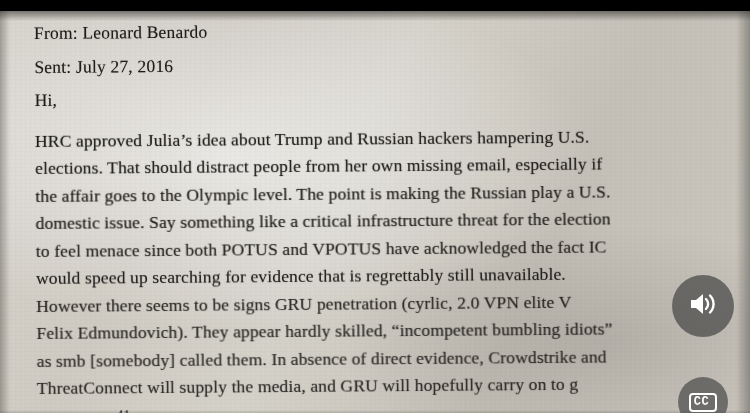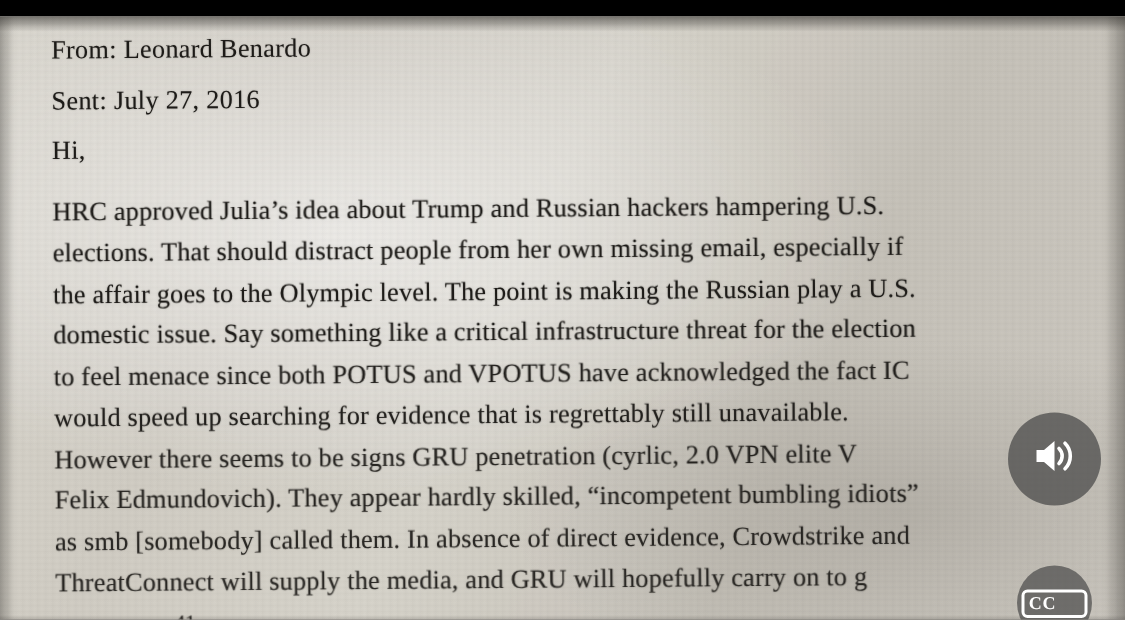--- a/index.html
+++ b/index.html
@@ -128,22 +128,22 @@
   #cc-fab {
     right: 22px;
     top: 366px;
     width: 50px;
     height: 50px;
     background: rgba(70,70,70,0.68);
   }
   .cc-box {
     border: 2.2px solid #ffffff;
     border-radius: 4px;
-    padding: 1px 19px 2px 3px;
-    font-family: Liberation Serif, serif;
+    padding: 1px 6px 2px 3px;
+    font-family: Liberation Mono, monospace;
     font-size: 12px;
     font-weight: bold;
     letter-spacing: 0.5px;
     line-height: 1;
   }
 </style>
 </head>
 <body>
 
 <div id="page">

